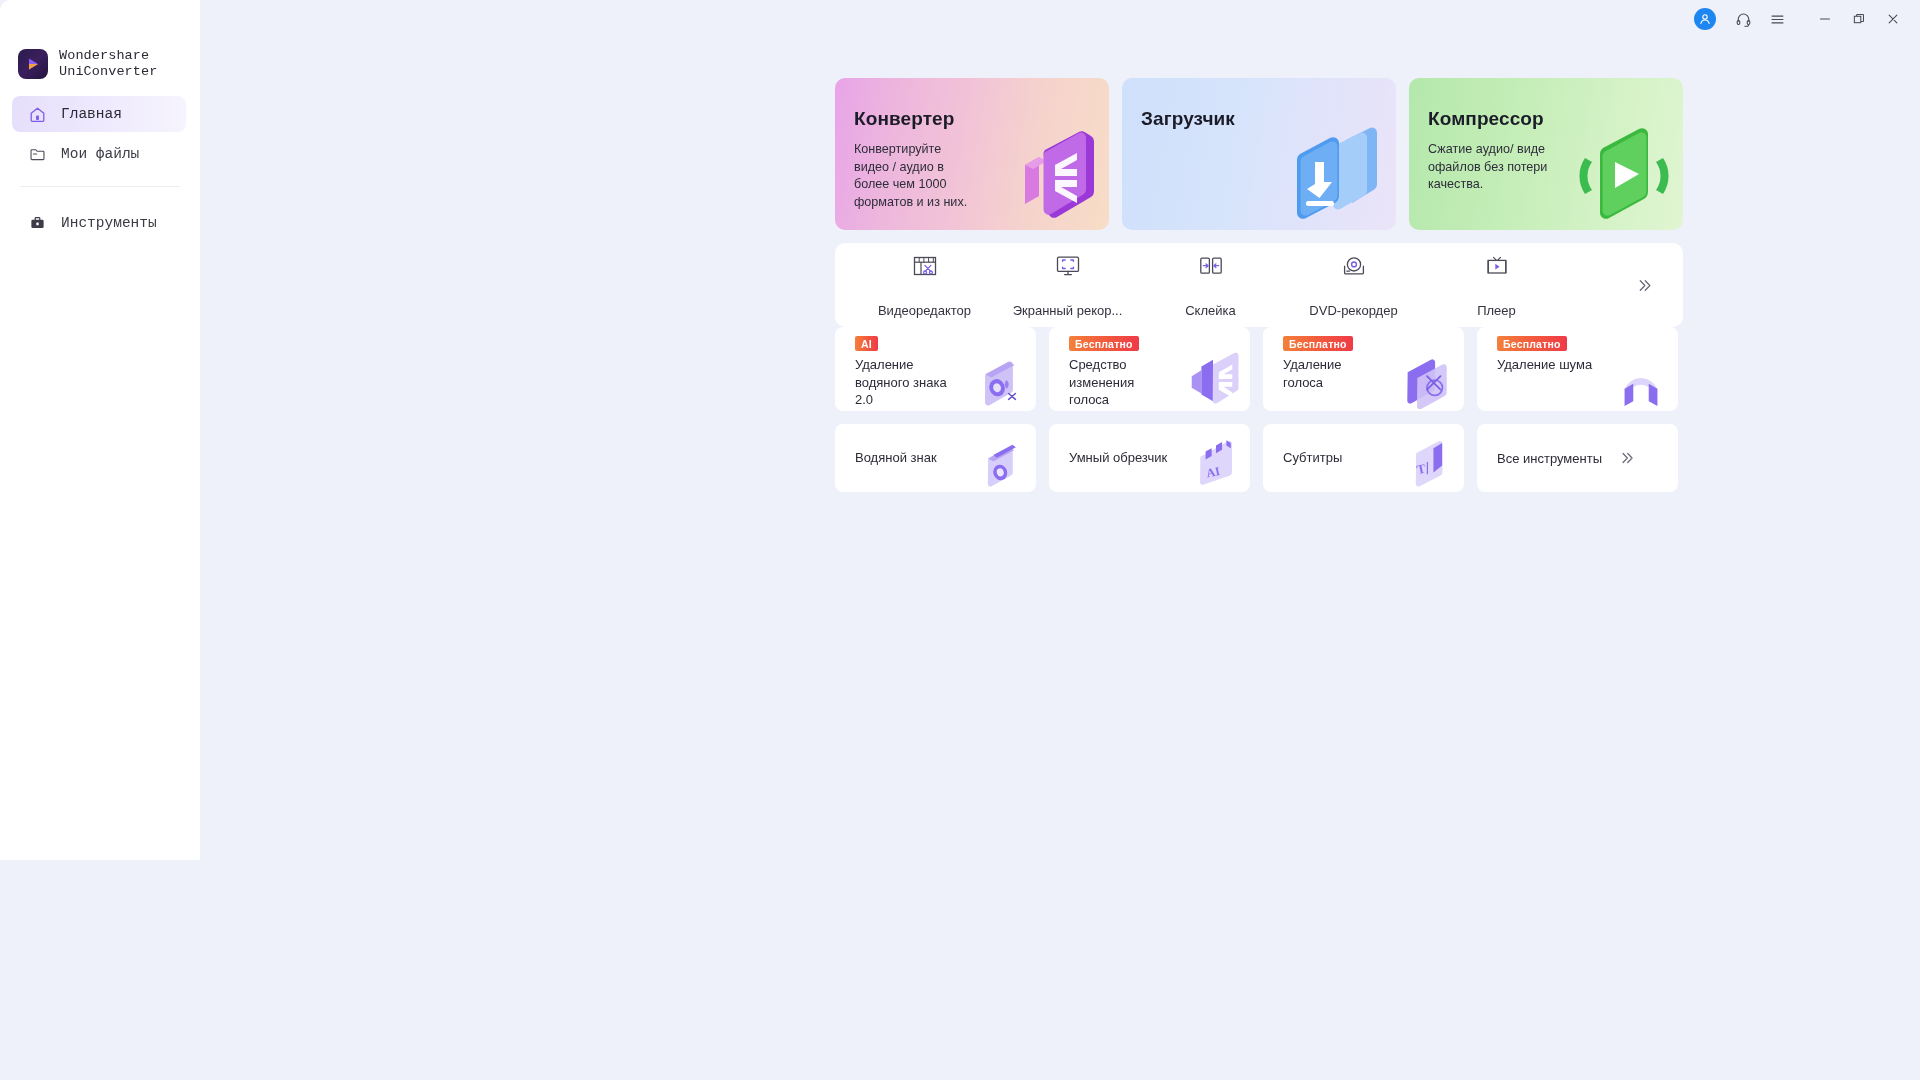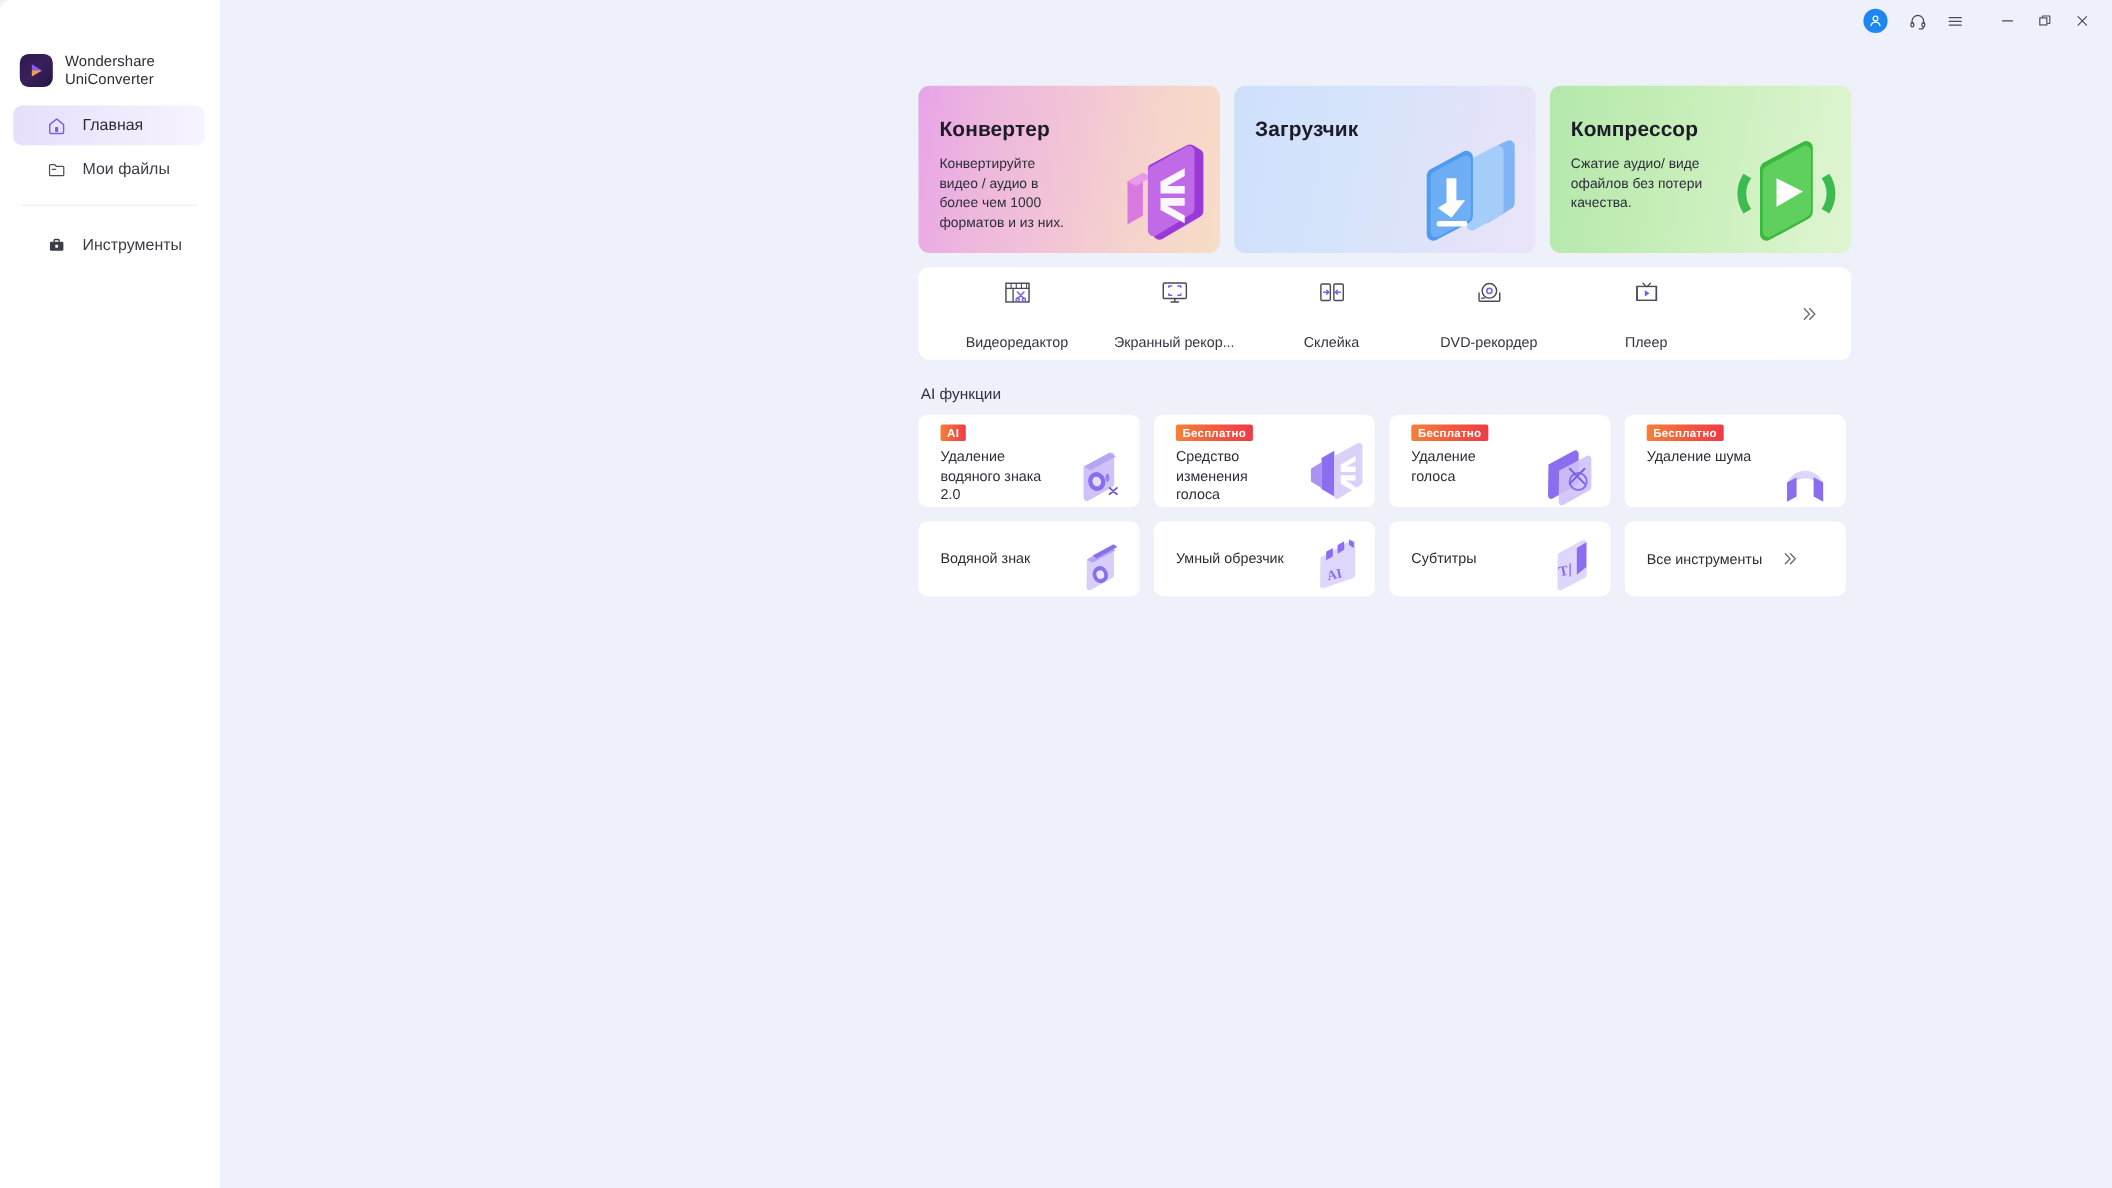--- a/index.html
+++ b/index.html
@@ -12,26 +12,27 @@
   #app {
     position: relative;
     width: 1920px; height: 1080px;
     display: flex;
     background: #eef0fa;
   }
 
   
   .sidebar {
     width: 200px;
-    height: 1080px;
+    height: 860px;
     background: #ffffff;
     border-top-left-radius: 10px;
     flex: 0 0 200px;
     padding-top: 0;
     position: relative;
+    font-family: Liberation Mono, monospace;
   }
   .brand {
     display: flex;
     align-items: center;
     gap: 11px;
     padding: 44px 0 0 18px;
     height: 84px;
   }
   .brand-logo {
     width: 30px; height: 30px;
@@ -50,21 +51,21 @@
     white-space: pre-line;
   }
 
   .nav { padding: 12px 0 0 0; }
   .nav-item {
     display: flex;
     align-items: center;
     gap: 14px;
     height: 36px;
     margin: 0 14px 4px 12px;
-    padding-left: 30px;
+    padding-left: 16px;
     border-radius: 8px;
     color: #3b3b45;
     font-size: 14.5px;
     cursor: pointer;
   }
   .nav-item.active {
     background: linear-gradient(90deg, #e6dffb 0%, #efeafd 55%, #f6f4fe 100%);
     color: #2b2b35;
   }
   .nav-icon { width: 19px; height: 19px; display:flex; align-items:center; justify-content:center; flex:0 0 19px; }
@@ -479,21 +480,20 @@
           <span class="tool-label">Плеер</span>
         </div>
 
         <div class="tools-more">
           <svg width="19" height="19" viewBox="0 0 20 20">
             <path d="M5.6 5 L10.4 10 L5.6 15 M10.8 5 L15.6 10 L10.8 15" fill="none" stroke="#6b6b78" stroke-width="1.4" stroke-linecap="round" stroke-linejoin="round"></path>
           </svg>
         </div>
       </div>
 
-      <div class="section-title">AI функции</div>
 
       <div class="ai-grid">
 
         <div class="ai-card tall">
           <span class="badge">AI</span>
           <span class="ai-label">Удаление
 водяного знака
 2.0</span>
           <svg class="ai-art" viewBox="0 0 60 60">
             <path d="M16 24 L40 11 a3 3 0 0 1 4.4 2.6 L44.4 40 a4 4 0 0 1-2.1 3.5 L20 56 a3 3 0 0 1-4.4-2.6 L15.6 27.5 a4 4 0 0 1 .4-3.5 Z" fill="#cfc2f7"></path>

